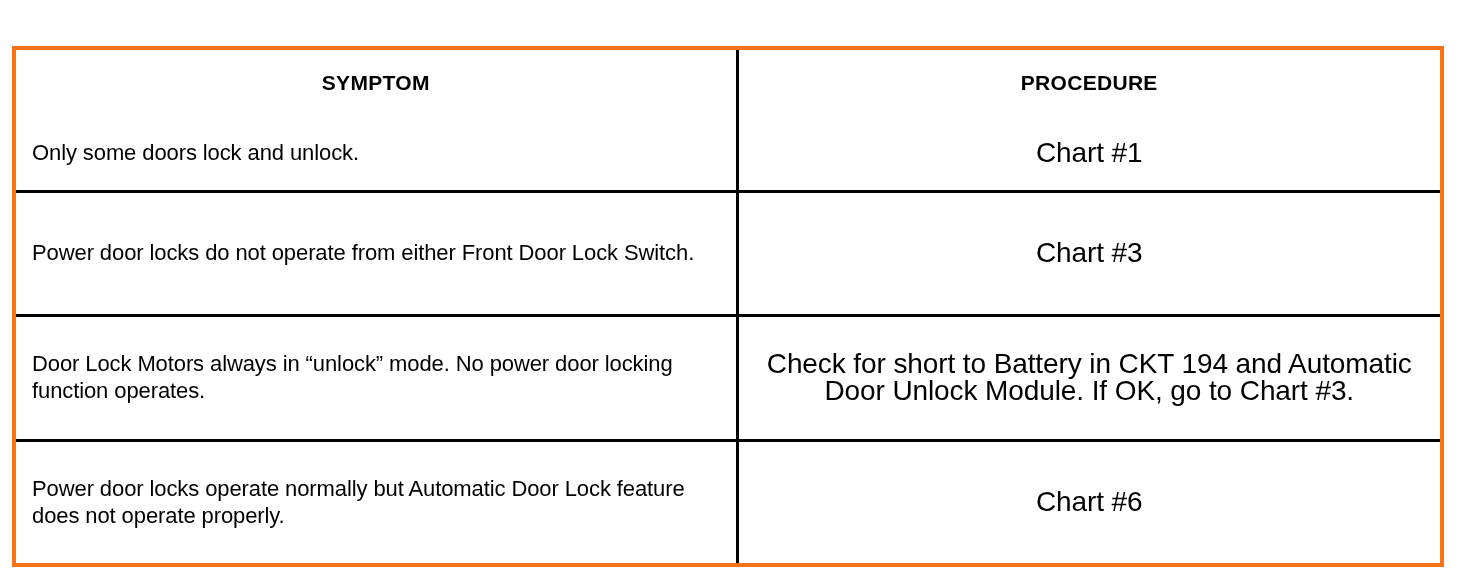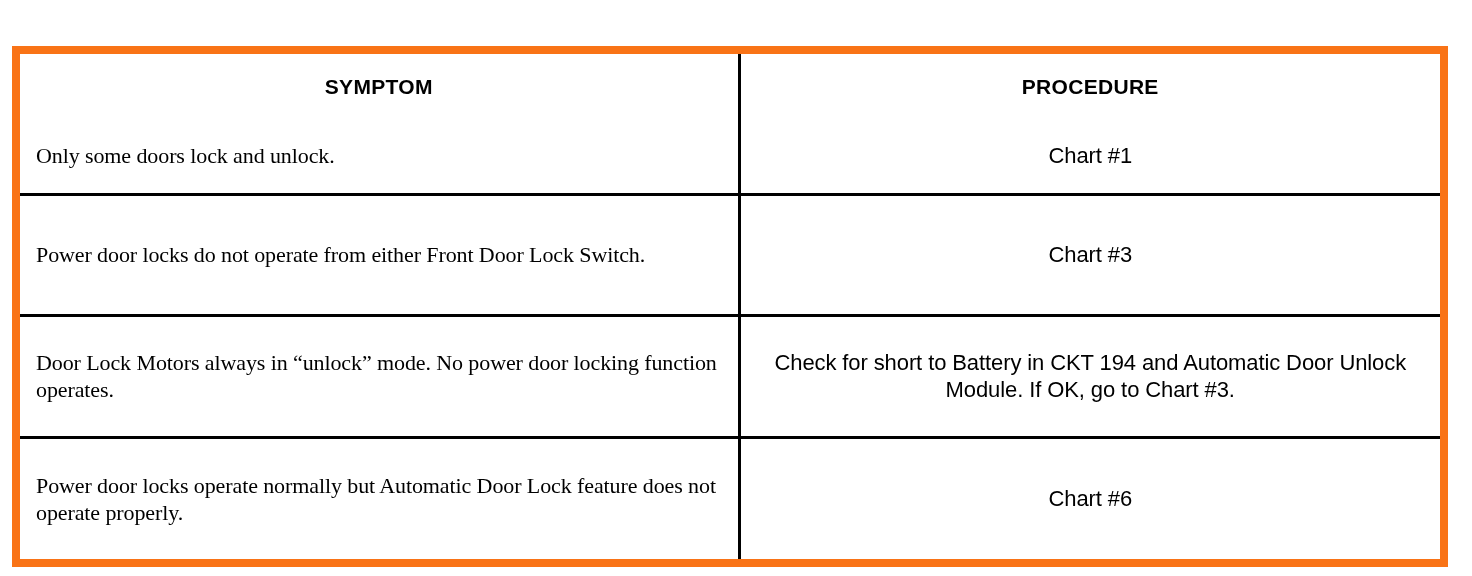--- a/index.html
+++ b/index.html
@@ -33,21 +33,21 @@
     font-stretch: condensed;
     margin-top: 48px;
   }
   .symptom-table {
     position: absolute;
     left: 12px;
     top: 46px;
     width: 1404px;
     height: 521px;
     box-sizing: border-box;
-    border: 8px solid #f97316;
+    border: 4px solid #f97316;
     border-collapse: collapse;
     table-layout: fixed;
     background: #ffffff;
   }
   .symptom-table col.col-symptom { width: 723px; }
   .symptom-table col.col-procedure { width: 705px; }
 
   .symptom-table th,
   .symptom-table td {
     border: 0;
@@ -79,26 +79,25 @@
   }
   .cell-symptom .stext {
     display: block;
     padding: 3px 10px 4px 16px;
     font-size: 22px;
     line-height: 27px;
     font-weight: 500;
     text-align: left;
     font-stretch: condensed;
     letter-spacing: -0.1px;
-    font-family: Liberation Serif, serif;
   }
   .cell-procedure .ptext {
     display: block;
     padding: 3px 14px 4px 14px;
-    font-size: 22px;
+    font-size: 28px;
     line-height: 27px;
     font-weight: 500;
     text-align: center;
     font-stretch: condensed;
     letter-spacing: -0.1px;
   }
   .row-h1 .cell-symptom, .row-h1 .cell-procedure { height: 48px; }
   .row-h2 .cell-symptom, .row-h2 .cell-procedure { height: 75px; }
   .row-h3 .cell-symptom, .row-h3 .cell-procedure { height: 77px; }
   .row-h4 .cell-symptom, .row-h4 .cell-procedure { height: 78px; }

